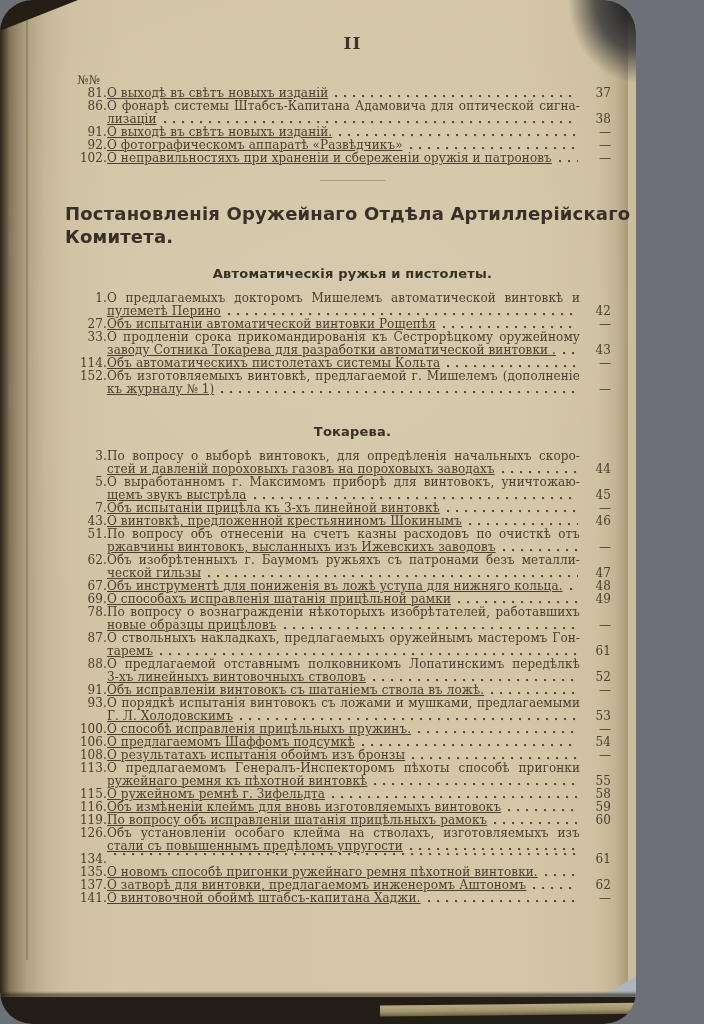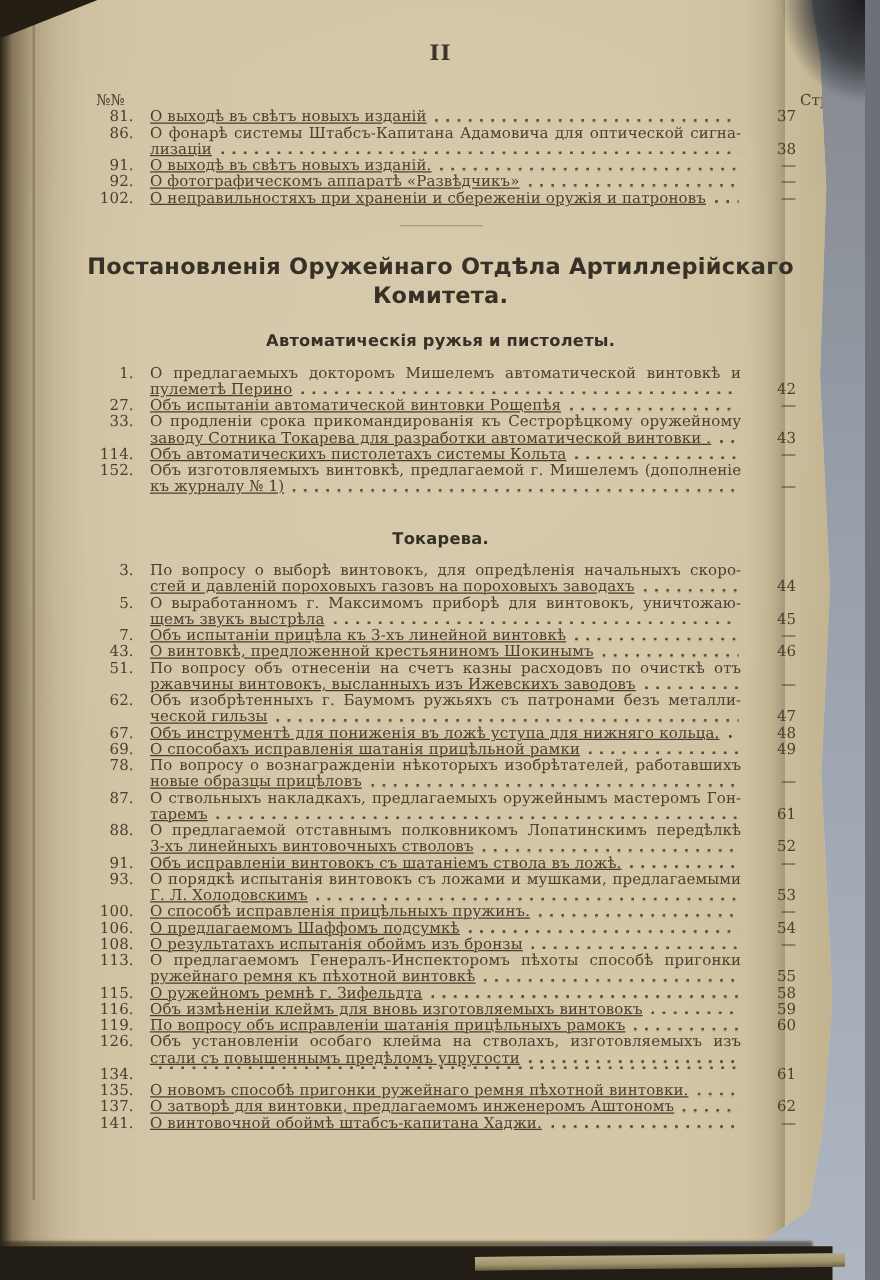--- a/index.html
+++ b/index.html
@@ -1,19 +1,20 @@
 <!DOCTYPE html>
 <html><head>
 <meta charset="utf-8">
 <style>
   html,body{margin:0;padding:0;background:#6d7076;}
   .scene{
-    position:relative;width:692px;height:1024px;overflow:hidden;
+    position:relative;width:636px;height:1024px;overflow:hidden;
     background:linear-gradient(180deg,#84888e 0%,#989fa9 40%,#aeb6c2 100%);
     font-family:"DejaVu Serif","Liberation Serif",serif;
+    border-radius:32px;
   }
   
   .paper{
     position:absolute;left:0;top:0;width:666px;height:1001px;
     background:
       radial-gradient(ellipse 620px 520px at 46% 32%, rgba(255,250,232,.10), rgba(0,0,0,0) 70%),
       linear-gradient(90deg,#bfae8d 0,#cdbf9f 7%,#d3c5a6 18%,#d4c6a7 78%,#cdbf9e 93%,#c2b390 100%),
       #d2c4a5;
     clip-path:polygon(0 0,649px 0,656px 45px,661px 150px,656px 300px,664px 470px,657px 620px,666px 800px,658px 905px,647px 968px,610px 993px,300px 999px,0 1001px);
   }
@@ -30,31 +31,31 @@
   .bottom-pages{position:absolute;left:380px;top:1004px;width:296px;height:11px;background:linear-gradient(180deg,#b6a986 0,#a4976f 55%,#6d6146 100%);transform:rotate(-.6deg);}
   .bottom-shadow{position:absolute;left:0;top:993px;width:650px;height:5px;background:rgba(40,30,15,.55);filter:blur(1px);}
   
   .content{position:absolute;left:65px;top:34px;width:575px;color:#4a3e30;
     font-size:12px;line-height:13px;letter-spacing:.1px;}
   .roman{ text-align:center;font-size:17px;line-height:18px;font-weight:bold;letter-spacing:1px;color:#3e352a;}
   .cols-header{display:grid;grid-template-columns:42px 473px 34px;column-gap:13px;margin-top:22px;}
   .cols-header .cn{text-align:left;padding-left:12px;}
   .cols-header .cp{text-align:left;padding-left:2px;margin-left:32px;}
   .entries{margin-top:0;}
-  .entry{display:grid;grid-template-columns:42px 473px 34px;column-gap:13px;}
+  .entry{display:grid;grid-template-columns:42px 473px 34px;}
   .no{text-align:right;}
   .body .ln{text-align:justify;text-align-last:justify;}
   .lastline{display:flex;align-items:baseline;}
   .lastline .txt{white-space:nowrap;text-decoration:underline;}
   .leader{flex:1 1 auto;height:3px;margin-left:7px;margin-right:2px;align-self:flex-end;margin-bottom:2px;
     background-image:radial-gradient(circle at 1.2px 1.2px,#5a4c3a 1px,rgba(0,0,0,0) 1.4px);
     background-size:9px 3px;background-repeat:repeat-x;}
   .pg{text-align:right;align-self:end;padding-right:3px;}
   .mini-rule{width:66px;height:0;border-top:1px solid #a39477;margin:15px auto 0 auto;opacity:.8;}
-  .main-title{margin-top:21px;text-align:center;
+  .main-title{margin-top:21px;text-align:left;
     font-family:"DejaVu Sans","Liberation Sans",sans-serif;font-weight:bold;
     font-size:18px;line-height:23px;color:#373027;letter-spacing:.2px;}
   .sub-heading{margin-top:19px;margin-bottom:11px;text-align:center;
     font-family:"DejaVu Sans","Liberation Sans",sans-serif;font-weight:bold;
     font-size:13px;line-height:14px;color:#373027;letter-spacing:.2px;}
   .gap-lg{margin-top:29px;}
 </style>
 </head>
 <body>
 

